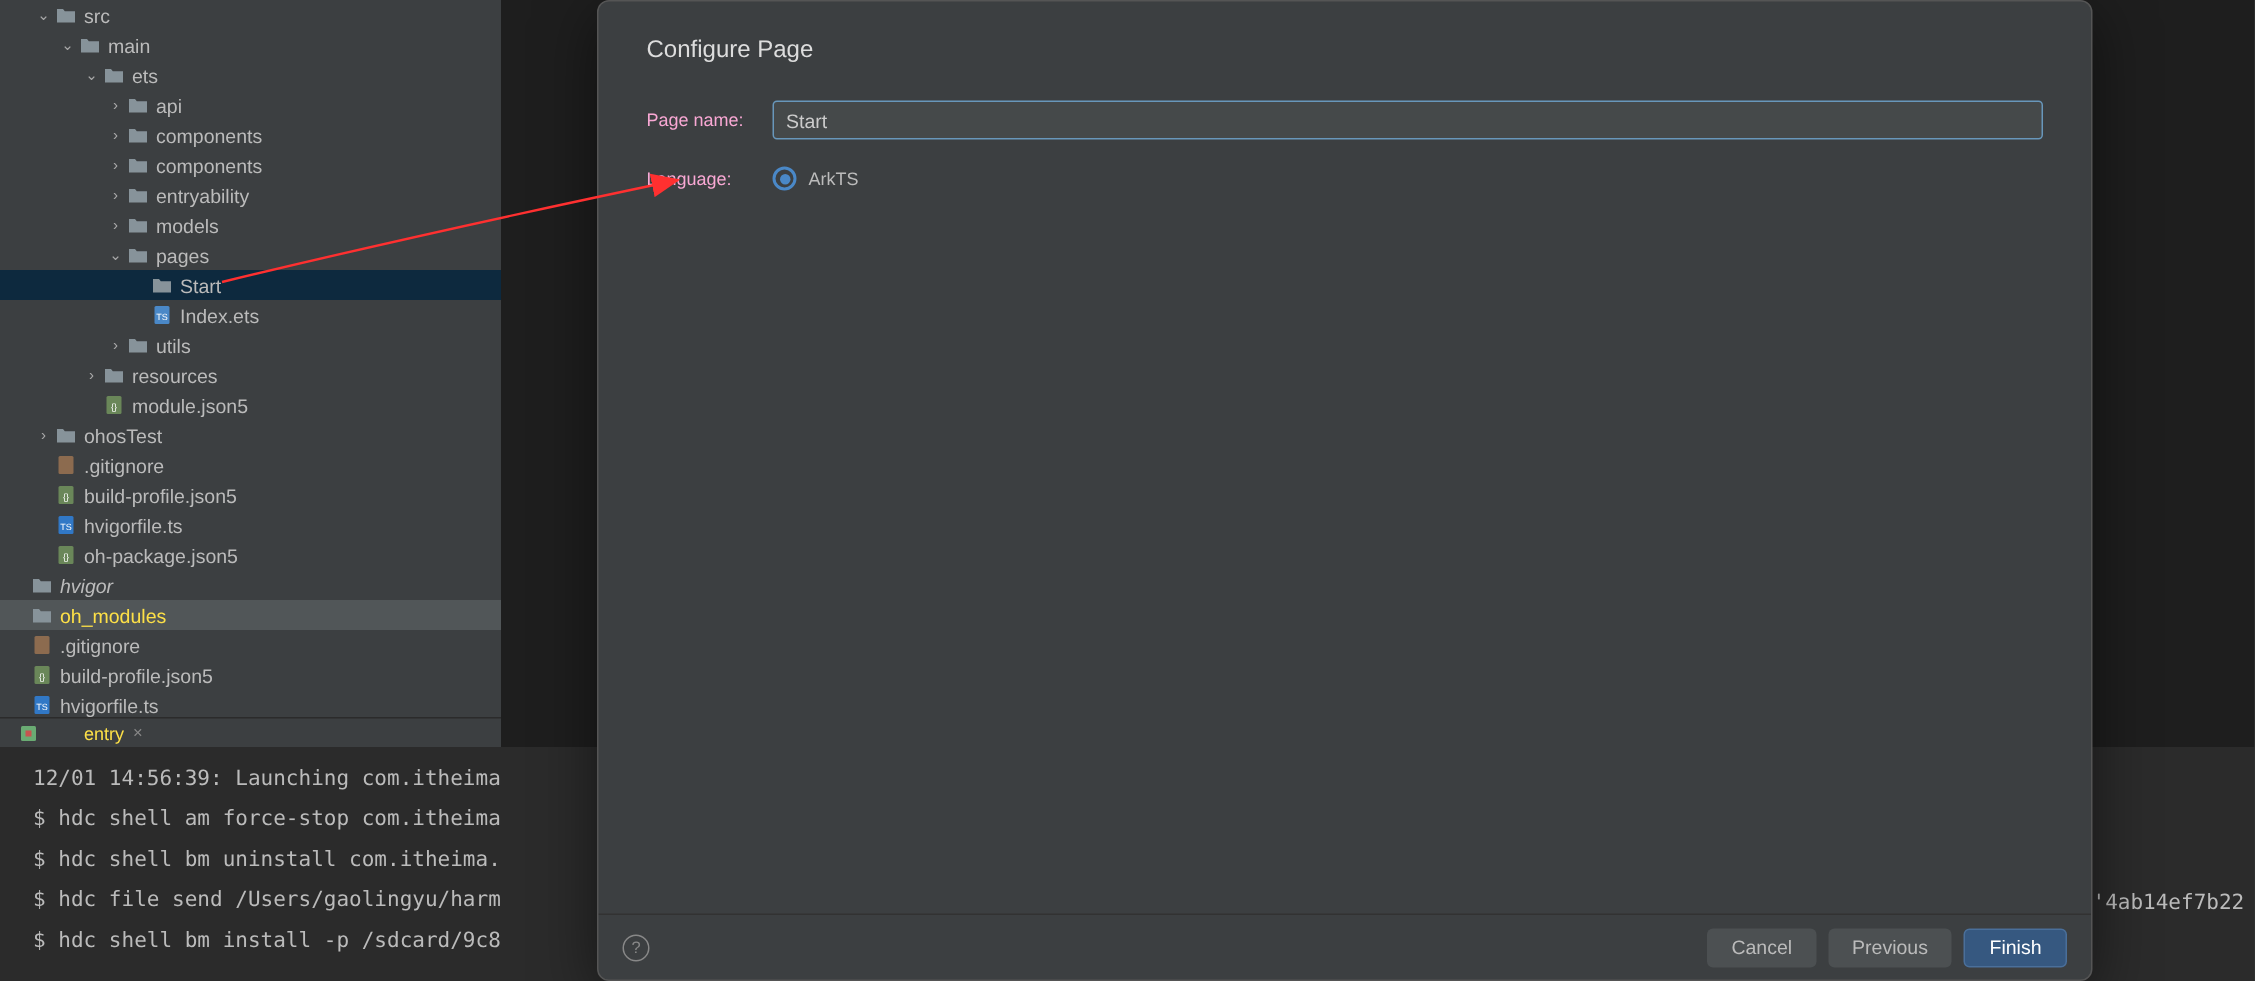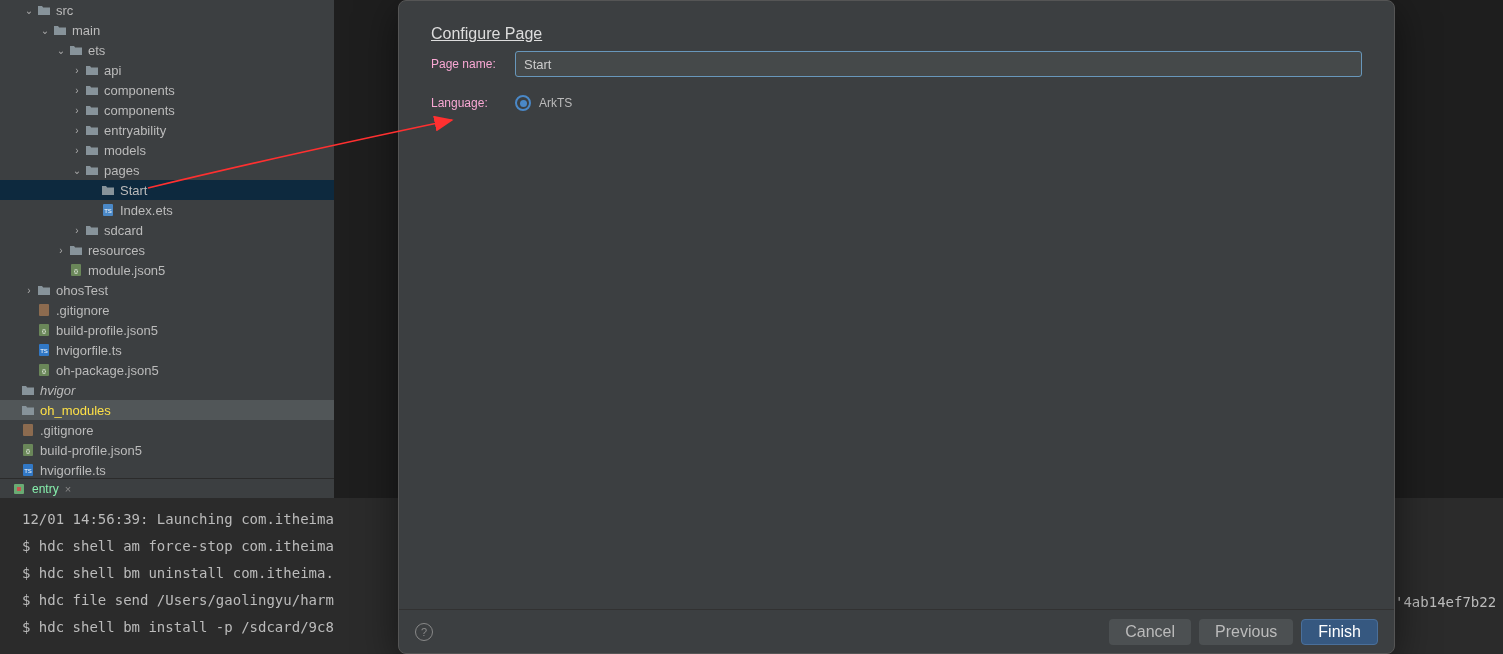--- a/index.html
+++ b/index.html
@@ -63,21 +63,21 @@
     display: flex;
     align-items: center;
     padding-left: 12px;
     gap: 6px;
     border-top: 1px solid #2b2b2b;
   }
   .tab-strip .tab-icon {
     width: 14px; height: 14px;
     display: inline-flex;
   }
-  .tab-strip .tab-label { color: #86efac; font-size: 12px; }
+  .tab-strip .tab-label { color: #fde047; font-size: 12px; margin-left: 24px; }
   .tab-strip .tab-close { color: #888; font-size: 11px; }
 
   
   .console {
     position: absolute;
     left: 0; top: 498px;
     width: 1503px;
     height: 156px;
     background: #2b2b2b;
     padding: 8px 0 0 10px;
@@ -152,22 +152,21 @@
   }
 
   .dialog-body {
     flex: 1;
     padding: 24px 32px 0 32px;
     position: relative;
   }
   .dialog-heading {
     color: #dddddd;
     font-size: 16px;
-    margin-bottom: 8px;
-    text-decoration: underline;
+    margin-bottom: 24px;
   }
   .form-row {
     display: flex;
     align-items: center;
     margin-bottom: 18px;
   }
   .form-row .form-label {
     width: 84px;
     color: #f9a8d4;
     font-size: 12px;
@@ -220,21 +219,21 @@
     justify-content: center;
     font-size: 11px;
   }
   .footer-spacer { flex: 1; }
   .btn {
     height: 26px;
     padding: 0 16px;
     margin-left: 8px;
     border-radius: 4px;
     border: none;
-    font-size: 16px;
+    font-size: 13px;
     cursor: pointer;
   }
   .btn.secondary { background: #4c5052; color: #bbbbbb; }
   .btn.primary { background: #365880; color: #ffffff; border: 1px solid #4a6f9a; }
 
   
   .arrow-annotation {
     position: absolute;
     left: 140px; top: 96px;
     width: 330px;
@@ -350,21 +349,21 @@
         </span>
         <span class="label">Index.ets</span>
       </div>
       <div class="tree-row" style="padding-left: 72px;">
         <span class="arrow">›</span>
         <span class="icon folder-icon">
           <svg viewBox="0 0 14 14">
             <path d="M1 3h4l1.2 1.5H13v7.5H1z" fill="#87939a"></path>
           </svg>
         </span>
-        <span class="label">sdcard</span>
+        <span class="label">utils</span>
       </div>
       <div class="tree-row" style="padding-left: 56px;">
         <span class="arrow">›</span>
         <span class="icon folder-icon">
           <svg viewBox="0 0 14 14">
             <path d="M1 3h4l1.2 1.5H13v7.5H1z" fill="#87939a"></path>
           </svg>
         </span>
         <span class="label">resources</span>
       </div>

